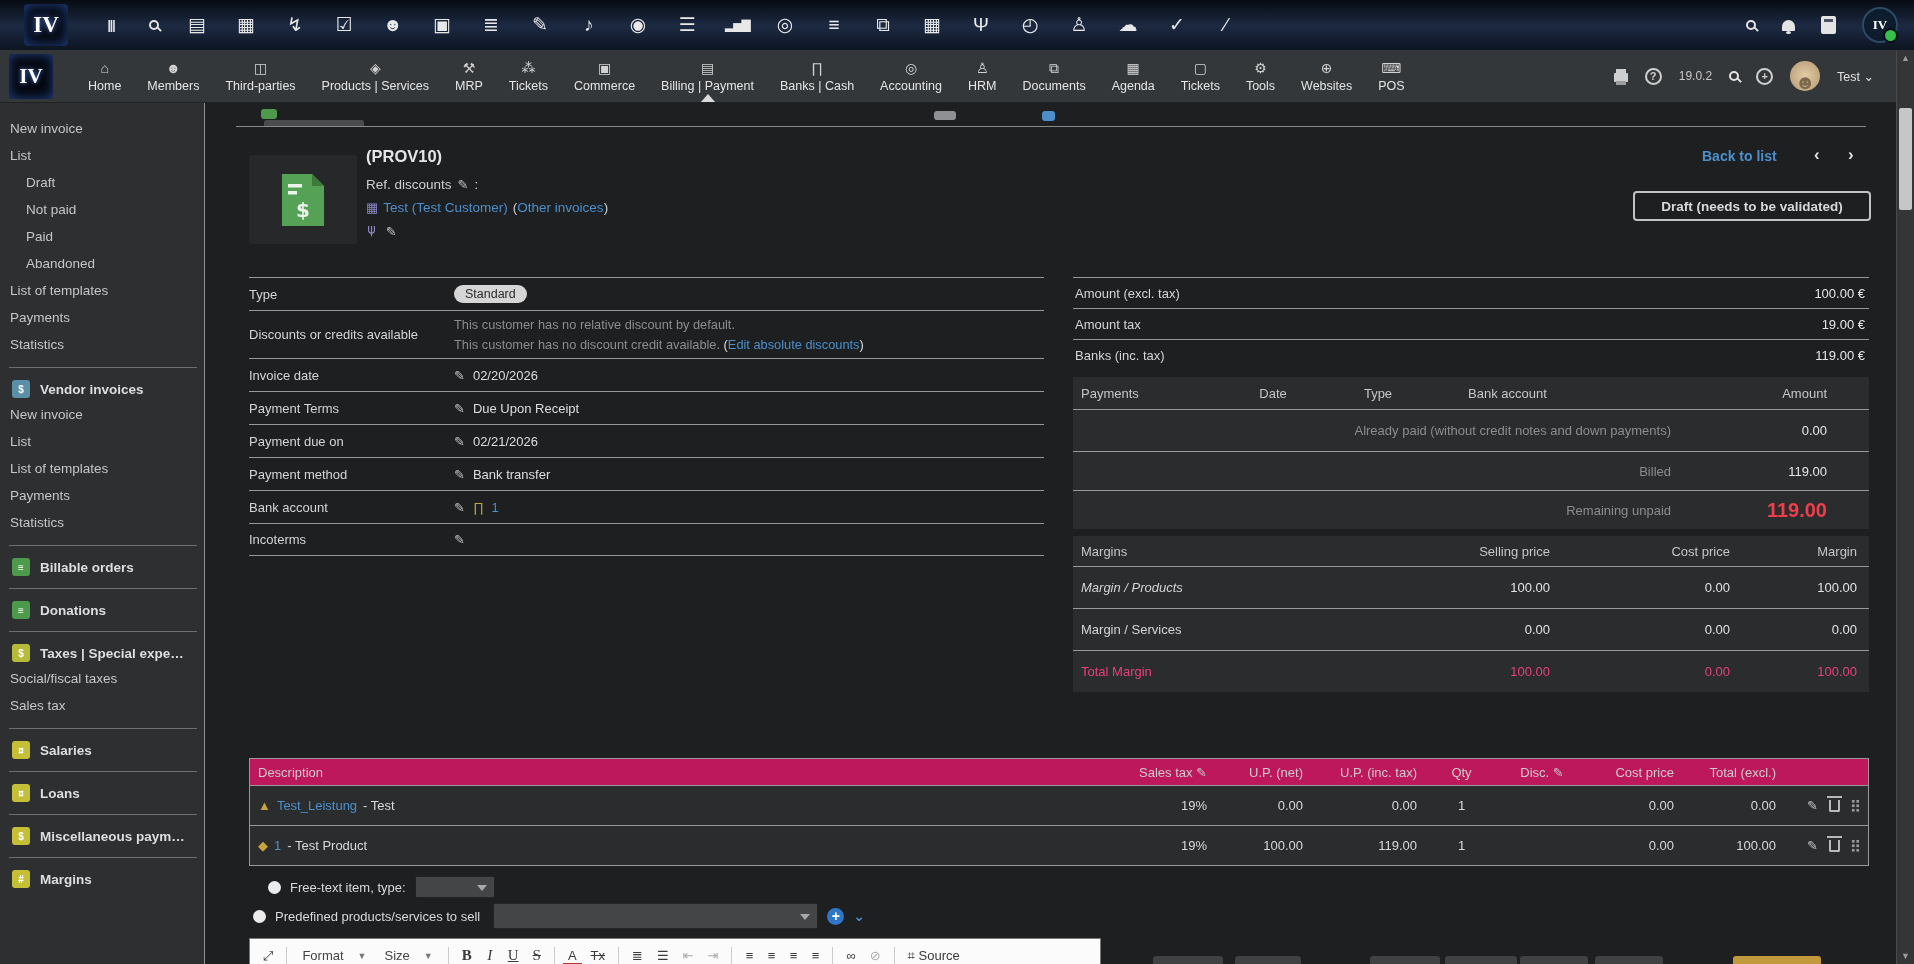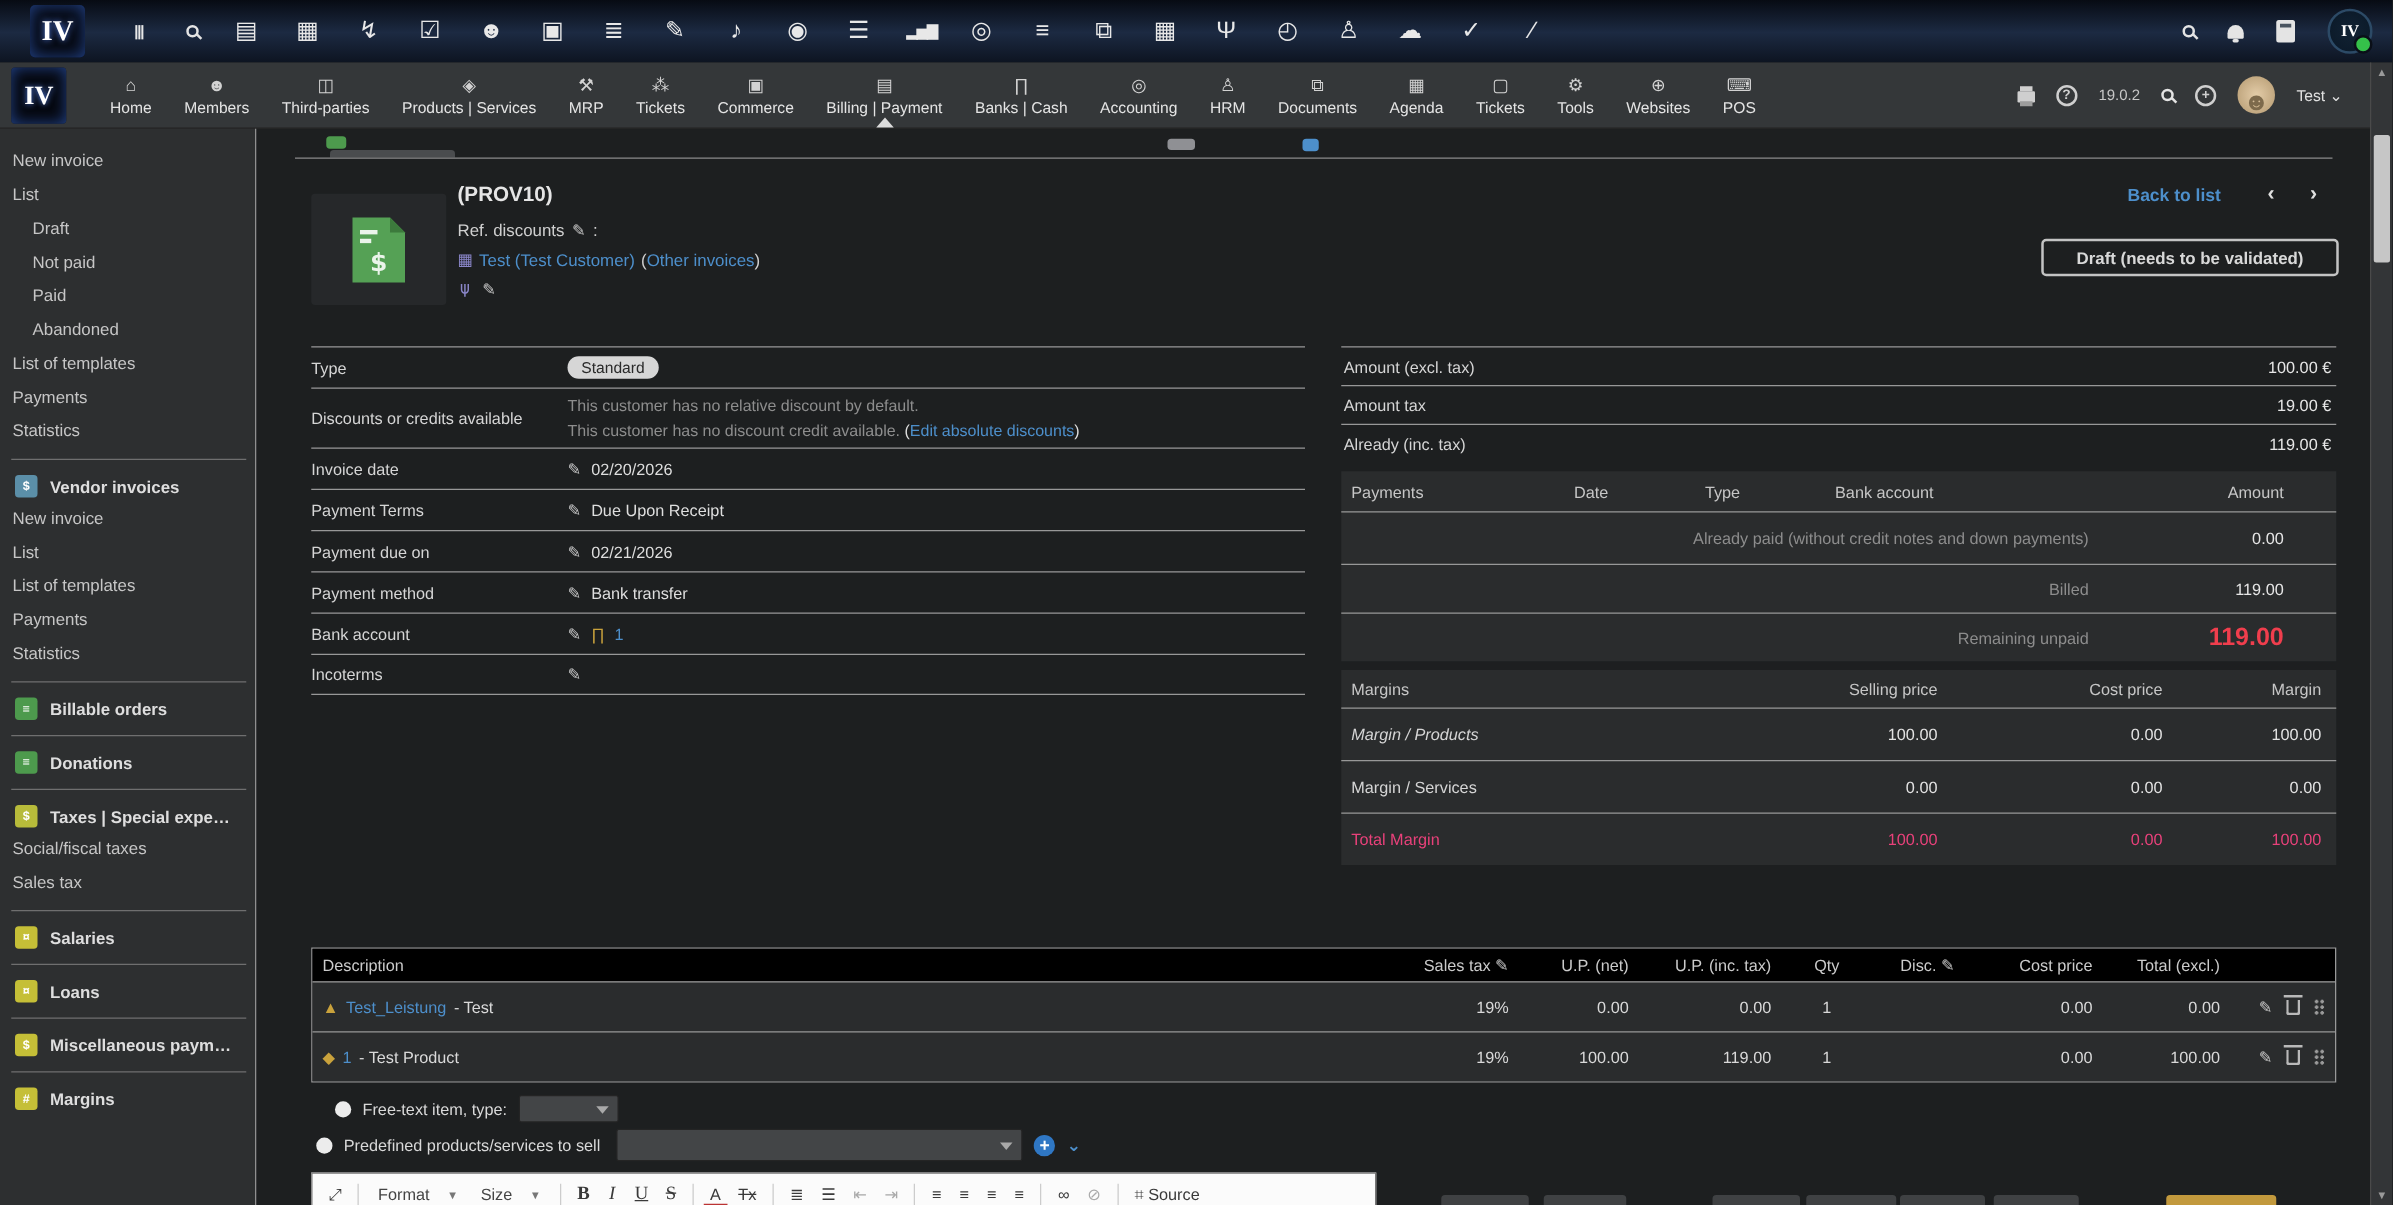--- a/index.html
+++ b/index.html
@@ -116,21 +116,21 @@
   .pay-lab { flex:1; text-align:right; padding-right:48px; color:#8d8d8d; }
   .pay-val { width:150px; text-align:right; padding-right:42px; color:#e6e6e6; }
   .big-red { color:#f03e4d; font-size:20px; font-weight:bold; }
   .mar-c1 { width:240px; padding-left:8px; } .mar-c2 { width:237px; text-align:right; }
   .mar-c3 { width:180px; text-align:right; } .mar-c4 { flex:1; text-align:right; padding-right:12px; }
   .mar-val { color:#e2e2e2; }
   .pink, .pink .mar-val { color:#e8417a; }
 
   
   .lines { position:absolute; left:43px; top:655px; width:1620px; border:1px solid #989898; }
-  .ln-h { display:flex; align-items:center; height:26px; background:#000000; color:#cbcbcb; }
+  .ln-h { display:flex; align-items:center; height:26px; background:#be185d; color:#cbcbcb; }
   .ln-r { display:flex; align-items:center; height:40px; background:#2a2c2d; border-top:1px solid #989898; }
   .ln-desc { flex:1; padding-left:8px; display:flex; align-items:center; gap:6px; }
   .ln-sales { width:130px; text-align:right; } .ln-upnet { width:96px; text-align:right; }
   .ln-upinc { width:114px; text-align:right; } .ln-qty { width:89px; text-align:center; }
   .ln-disc { width:72px; text-align:center; } .ln-cost { width:96px; text-align:right; }
   .ln-total { width:102px; text-align:right; }
   .ln-act { width:92px; display:flex; align-items:center; justify-content:flex-end; gap:11px; padding-right:8px; }
   .gold { color:#c9a23c; }
   .trash { width:11px; height:12px; border:2px solid #b9b9b9; border-top:none; border-radius:0 0 2px 2px; position:relative; cursor:pointer; }
   .trash::before { content:""; position:absolute; top:-4px; left:-4px; width:15px; height:2px; background:#b9b9b9; }
@@ -448,21 +448,21 @@
     <div id="amounts">
         <div class="am-row">
           <div class="am-label">Amount (excl. tax)</div>
           <div class="am-val" style="flex: 0 0 200px;">100.00 €</div>
         </div>
         <div class="am-row">
           <div class="am-label">Amount tax</div>
           <div class="am-val" style="flex: 0 0 200px;">19.00 €</div>
         </div>
         <div class="am-row">
-          <div class="am-label">Already (inc. tax)</div>
+          <div class="am-label">Banks (inc. tax)</div>
           <div class="am-val" style="flex: 0 0 200px;">119.00 €</div>
         </div>
       </div>
     <div class="panel" id="payments">
         <div class="p-h">
           <div class="pay-c1">Payments</div>
           <div class="pay-c2">Date</div>
           <div class="pay-c3">Type</div>
           <div class="pay-c4">Bank account</div>
           <div class="pay-c5">Amount</div>

